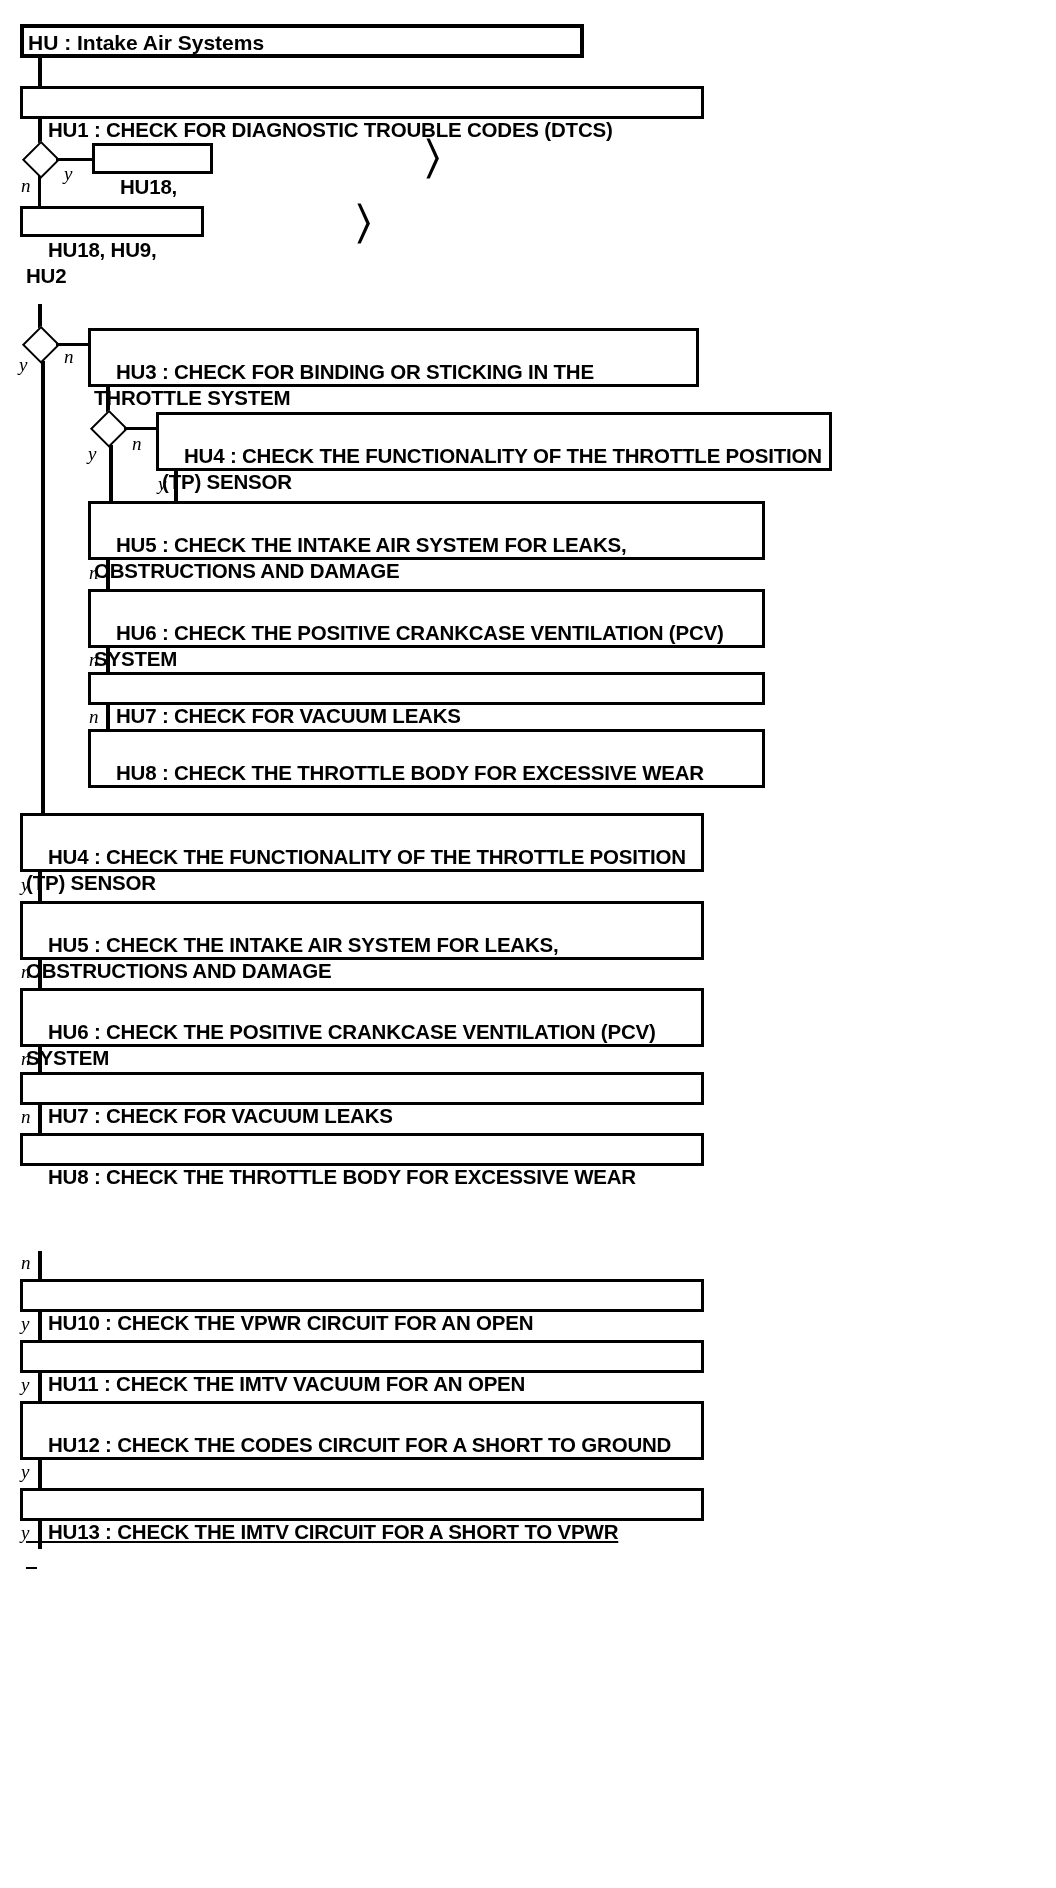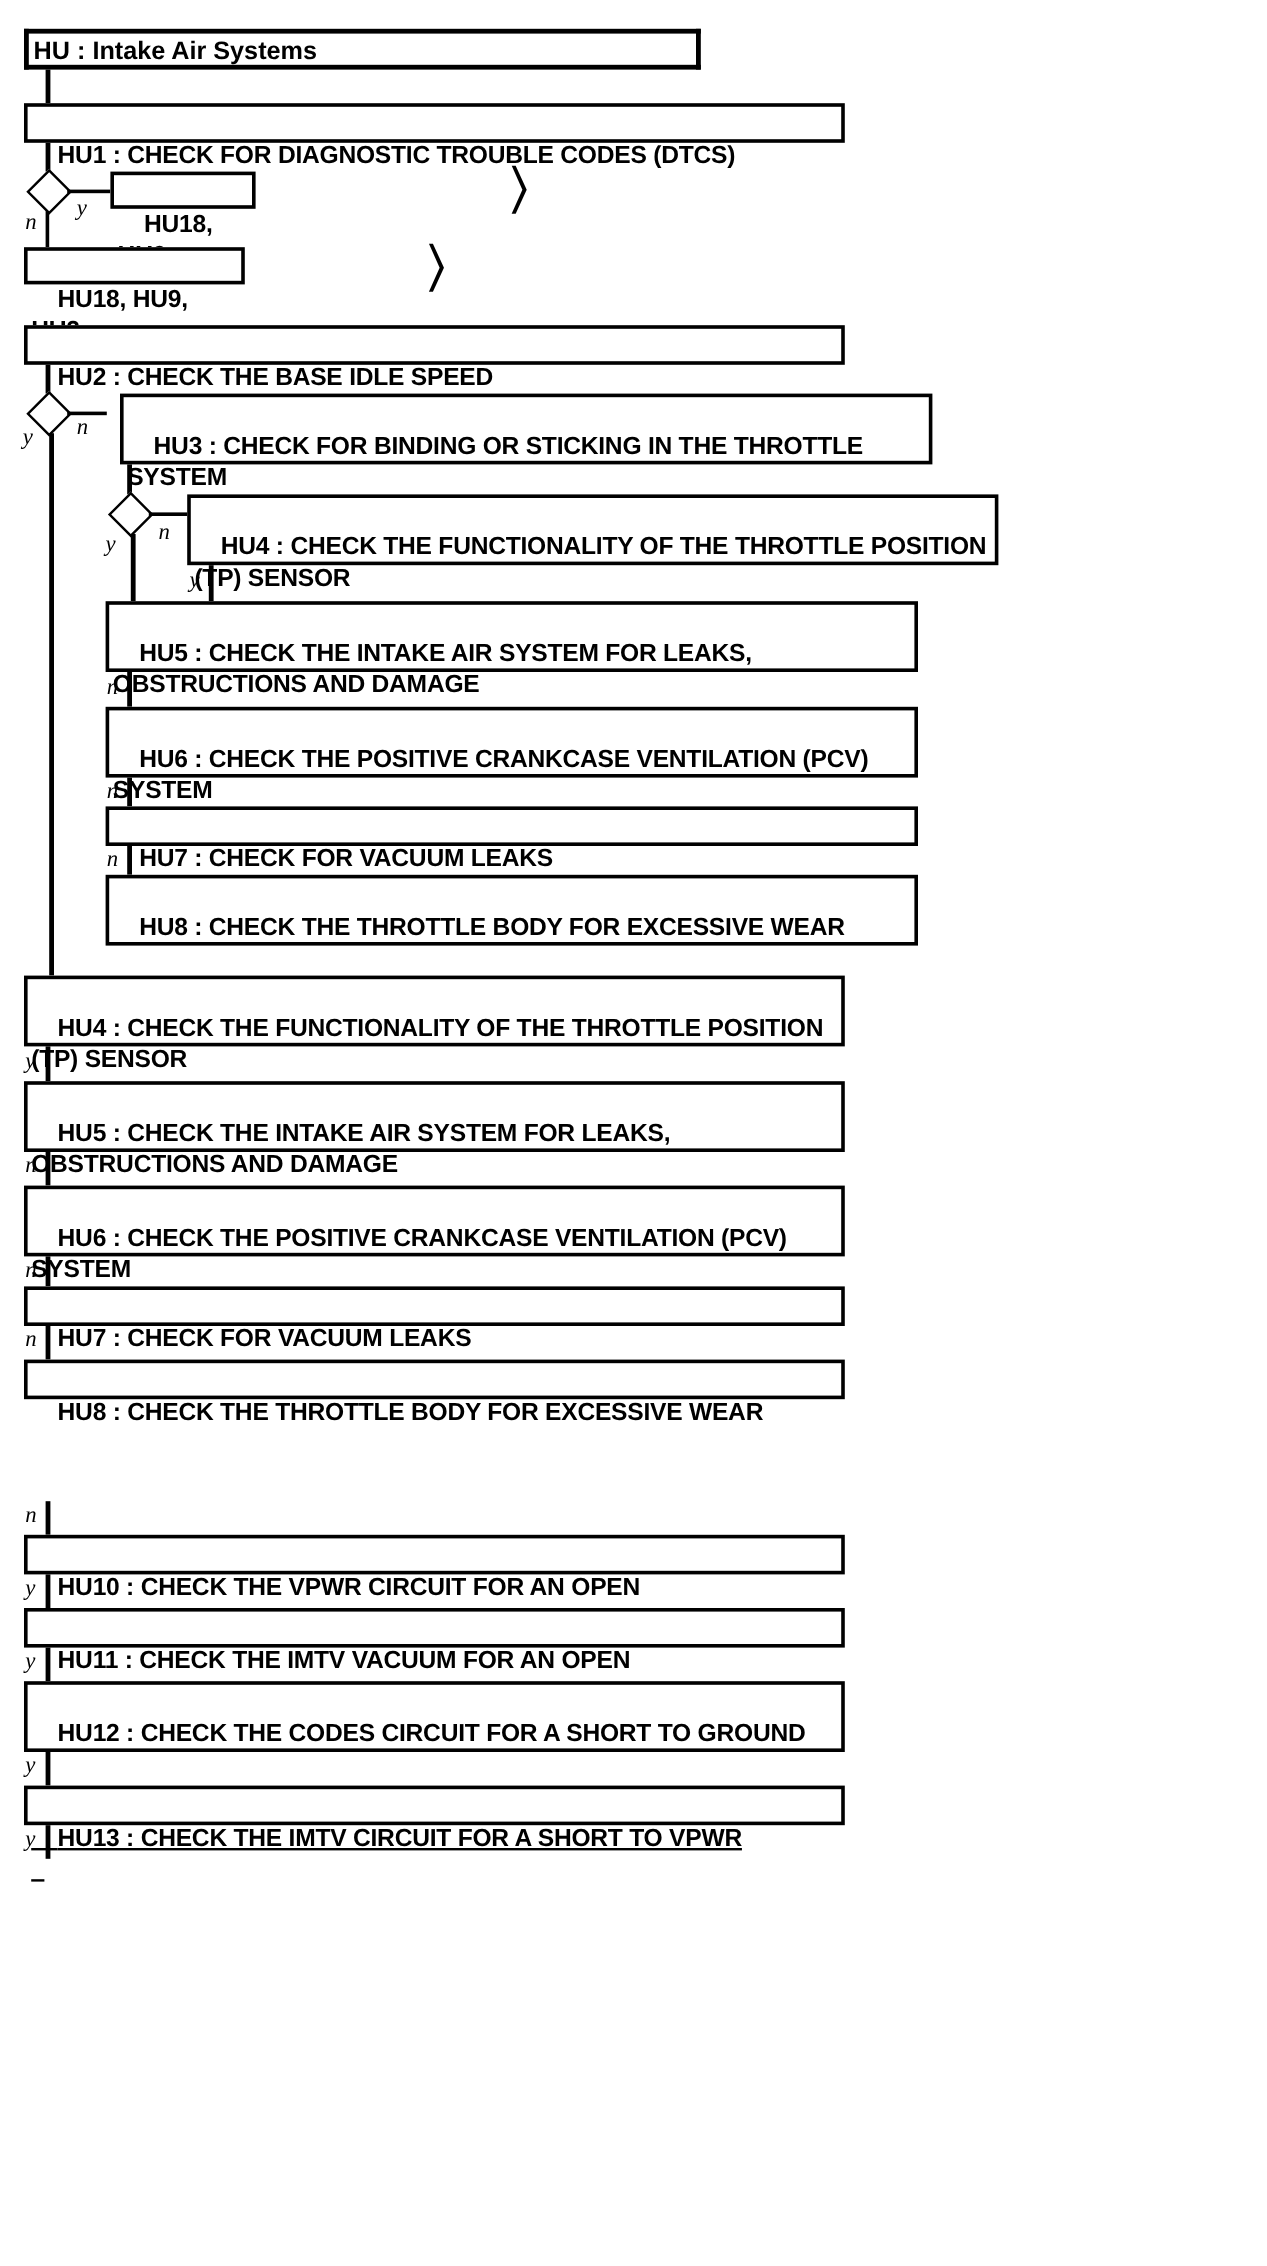--- a/index.html
+++ b/index.html
@@ -143,35 +143,32 @@
   </div>
 
   <div class="chev" style="left:425px; top:133px;">〉</div>
 
   <div class="box small" style="left:20px; top:206px; width:184px; height:31px;">
     <span>HU18, HU9, HU2</span>
   </div>
 
   <div class="chev" style="left:356px; top:198px;">〉</div>
 
-  <div class="box" style="left:20px; top:271px; width:684px; height:33px;">
-    <span>HU2 : CHECK THE BASE IDLE SPEED</span>
-  </div>
   <div class="vline" style="left:38px; top:304px; height:24px;"></div>
 
   <div class="diamond" style="left:24px; top:328px; width:33px; height:33px;">
       <i></i>
     </div>
   <div class="lbl" style="left:19px; top:355px;">y</div>
   <div class="lbl" style="left:64px; top:347px;">n</div>
   <div class="hline" style="left:56px; top:343px; width:33px;"></div>
 
   <div class="vline" style="left:41px; top:361px; height:452px;"></div>
 
-  <div class="box" style="left:100px; top:328px; width:677px; height:59px;">
+  <div class="box" style="left:88px; top:328px; width:611px; height:59px;">
     <span>HU3 : CHECK FOR BINDING OR STICKING IN THE THROTTLE SYSTEM</span>
   </div>
   <div class="vline" style="left:106px; top:387px; height:25px;"></div>
 
   <div class="diamond" style="left:92px; top:412px; width:33px; height:33px;">
       <i></i>
     </div>
   <div class="lbl" style="left:88px; top:444px;">y</div>
   <div class="lbl" style="left:132px; top:434px;">n</div>
   <div class="hline" style="left:124px; top:427px; width:33px;"></div>

